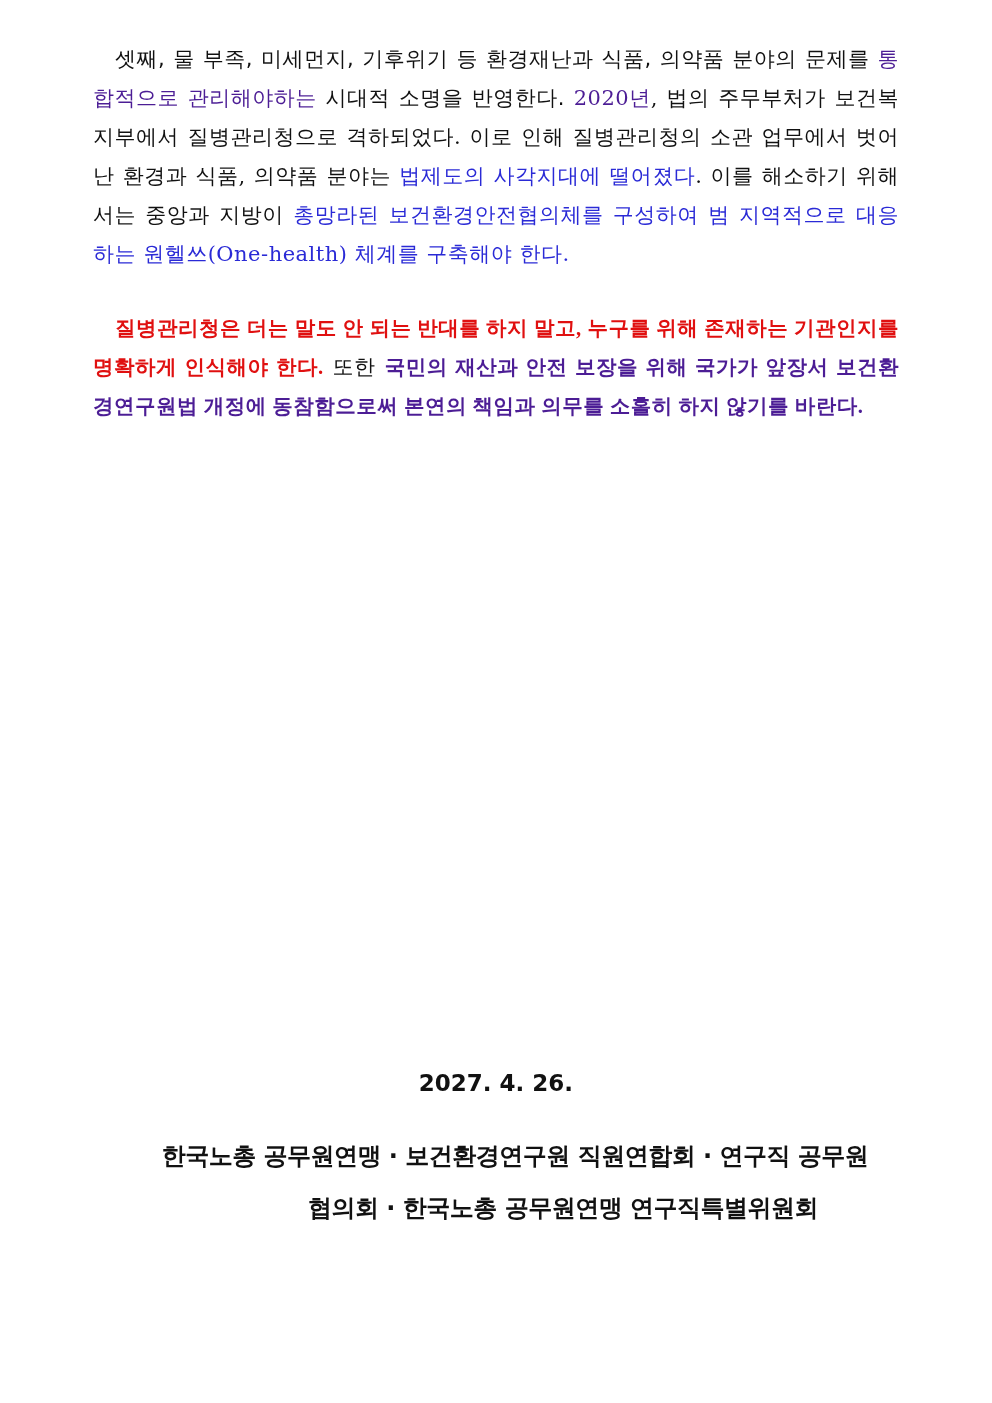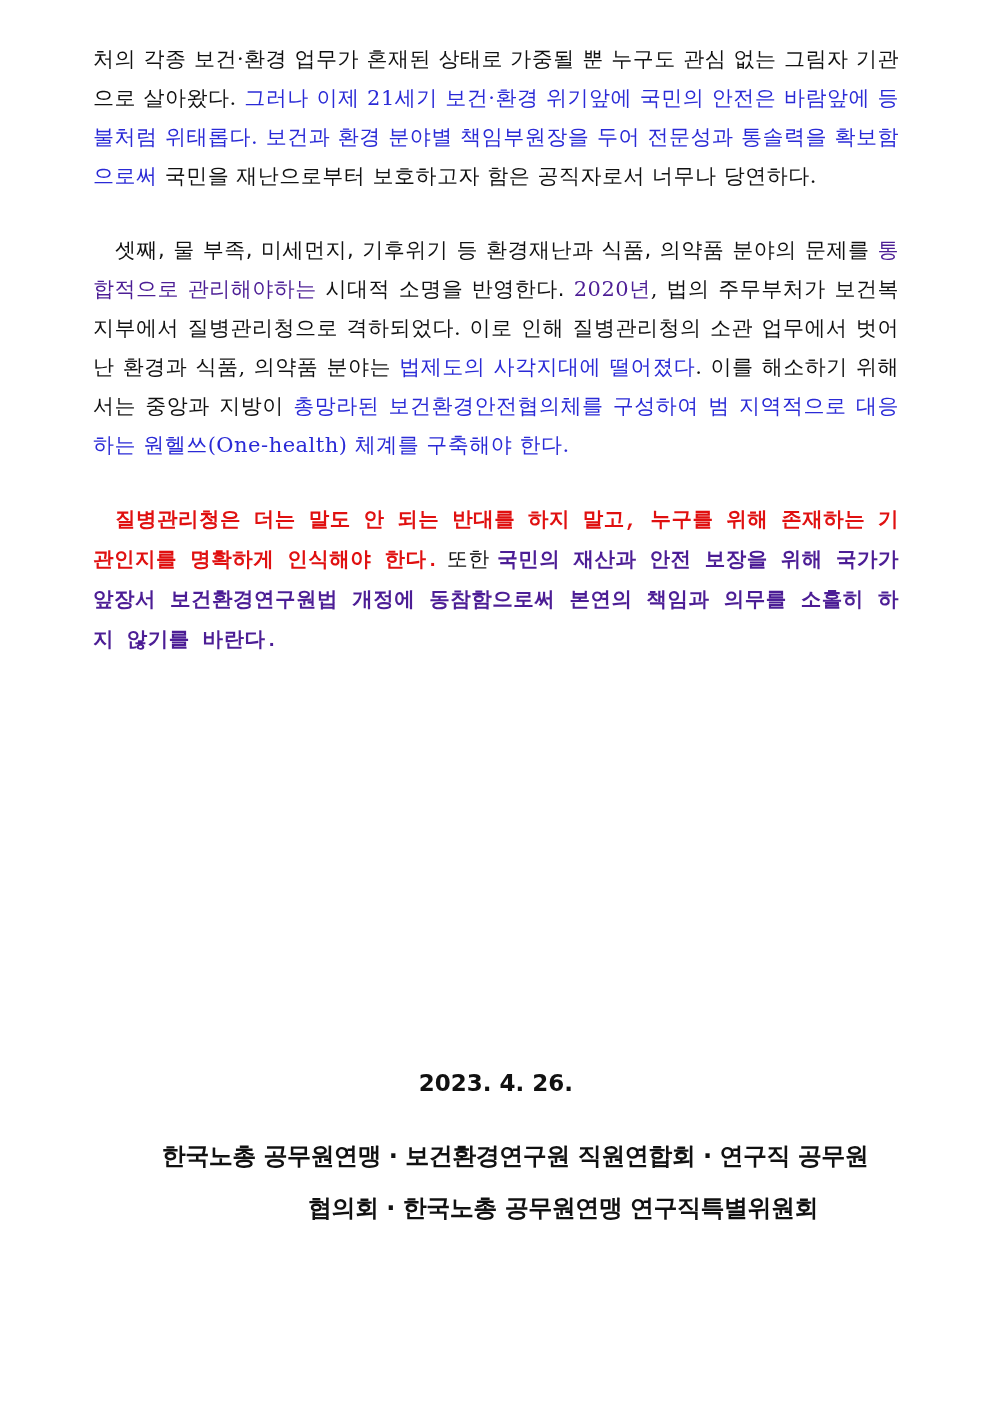--- a/index.html
+++ b/index.html
@@ -10,48 +10,45 @@
       font-size: 21px; line-height: 39px; color: #111111;
       text-align: justify; text-justify: inter-character;
       letter-spacing: 0.5px;
     }
     .para { margin: 0 0 35px 0; }
     .para.indent { text-indent: 22px; }
     .blue { color: #2a2ad6; }
     .blue-strong { color: #4c1d95; }
     .red { color: #e01010; }
     .bold { font-weight: normal; font-family: "DejaVu Sans", "Liberation Sans", sans-serif; }
-    .closing { font-family: Liberation Mono, monospace; font-weight: bold; font-size: 20.5px; }
+    .closing { font-family: Liberation Serif, serif; font-weight: bold; font-size: 20.5px; }
     .date {
       position: absolute; left: 0; width: 992px; top: 1070px; text-align: center;
       font-family: "DejaVu Sans", "Liberation Sans", sans-serif; font-weight: bold; font-size: 23px; color: #111;
     }
     .sig {
       position: absolute; left: 0; width: 992px; text-align: center;
       font-family: "DejaVu Sans", "Liberation Sans", sans-serif; font-weight: bold; font-size: 24px; color: #111;
       letter-spacing: -0.5px;
       margin-left: 19px;
     }
     .sig1 { top: 1140px; }
     .sig2 { top: 1192px; padding-left: 48px; }
   </style>
 </head>
 <body>
 
 <div class="page">
-  <p class="para">
-    <span>처의 각종 보건·환경 업무가 혼재된 상태로 가중될 뿐 누구도 관심 없는 그림자 기관으로 살아왔다. </span><span class="blue">그러나 이제 21세기 보건·환경 위기앞에 국민의 안전은 바람앞에 등불처럼 위태롭다. 보건과 환경 분야별 책임부원장을 두어 전문성과 통솔력을 확보함으로써</span><span> 국민을 재난으로부터 보호하고자 함은 공직자로서 너무나 당연하다.</span>
-  </p>
 
   <p class="para indent">
     <span class="bold">셋째, 물 부족, 미세먼지, 기후위기 등 환경재난과 식품, 의약품 분야의 문제를 </span><span class="bold blue-strong">통합적으로 관리해야하는</span><span class="bold"> 시대적 소명을 반영한다.</span><span class="blue-strong"> 2020년</span><span>, 법의 주무부처가 보건복지부에서 질병관리청으로 격하되었다. 이로 인해 질병관리청의 소관 업무에서 벗어난 환경과 식품, 의약품 분야는 </span><span class="blue">법제도의 사각지대에 떨어졌다</span><span>. 이를 해소하기 위해서는 중앙과 지방이 </span><span class="blue">총망라된 보건환경안전협의체를 구성하여 범 지역적으로 대응하는 원헬쓰(One-health) 체계를 구축해야 한다.</span>
   </p>
 
 
 
   <p class="para indent">
     <span class="closing red">질병관리청은 더는 말도 안 되는 반대를 하지 말고, 누구를 위해 존재하는 기관인지를 명확하게 인식해야 한다.</span><span> 또한 </span><span class="closing blue-strong">국민의 재산과 안전 보장을 위해 국가가 앞장서 보건환경연구원법 개정에 동참함으로써 본연의 책임과 의무를 소홀히 하지 않기를 바란다.</span>
   </p>
 </div>
 
-<div class="date">2023. 4. 26.</div>
+<div class="date">2027. 4. 26.</div>
 <div class="sig sig1">한국노총 공무원연맹 · 보건환경연구원 직원연합회 · 연구직 공무원</div>
 <div class="sig sig2">협의회 · 한국노총 공무원연맹 연구직특별위원회</div>
 
 </body></html>

